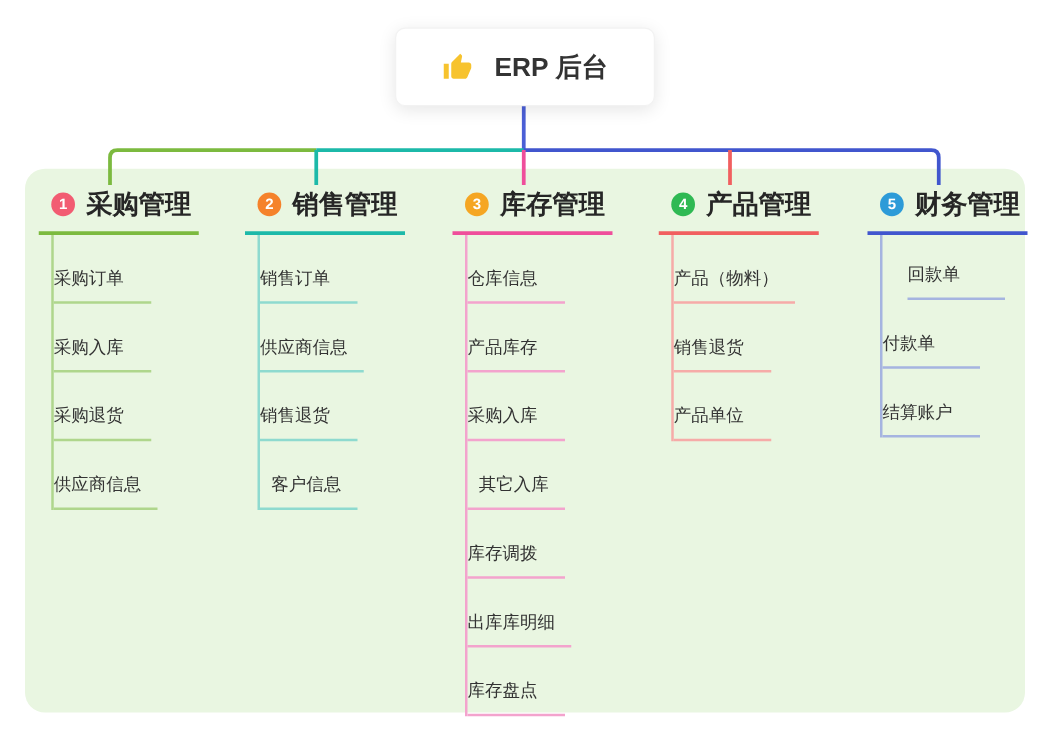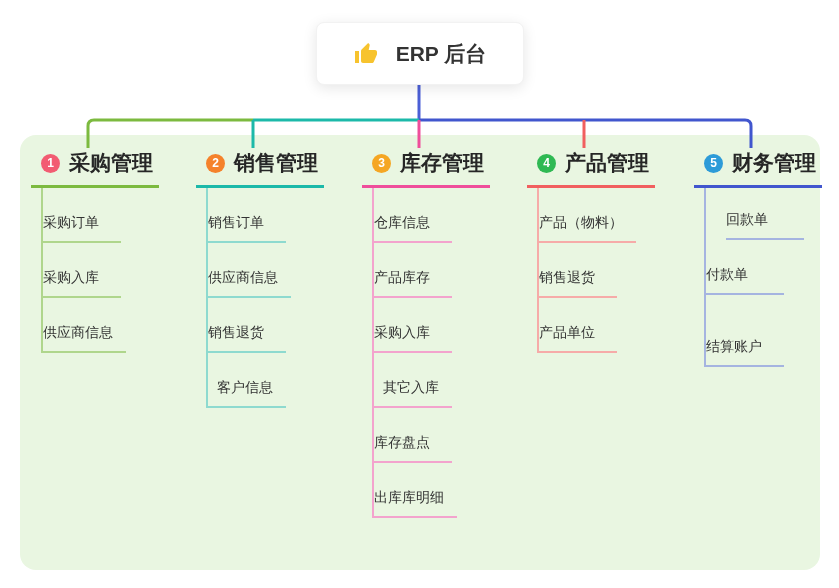--- a/index.html
+++ b/index.html
@@ -71,20 +71,23 @@
           <span class="badge" style="background: rgb(242, 92, 114);">1</span>
           <span class="branch-label">采购管理</span>
         </div>
         <div class="children" style="border-left-color: rgb(175, 214, 140);">
           <div class="child" style="height: 55px; border-bottom-color: rgb(175, 214, 140);">
             <span>采购订单</span>
           </div>
           <div class="child" style="height: 55px; border-bottom-color: rgb(175, 214, 140);">
             <span>采购入库</span>
           </div>
+          <div class="child" style="height: 55px; border-bottom-color: rgb(175, 214, 140);">
+            <span>采购退货</span>
+          </div>
           <div class="child" style="height: 55px; border-bottom-color: rgb(175, 214, 140); text-align: right;">
             <span>供应商信息</span>
           </div>
         </div>
       </div>
       <div class="branch" style="left: 196px; top: 143px;">
         <div class="branch-title" style="border-bottom-color: rgb(28, 185, 169);">
           <span class="badge" style="background: rgb(245, 130, 43);">2</span>
           <span class="branch-label">销售管理</span>
         </div>
@@ -115,24 +118,27 @@
           <div class="child" style="height: 55px; border-bottom-color: rgb(243, 163, 205);">
             <span>产品库存</span>
           </div>
           <div class="child" style="height: 55px; border-bottom-color: rgb(243, 163, 205);">
             <span>采购入库</span>
           </div>
           <div class="child" style="height: 55px; border-bottom-color: rgb(243, 163, 205); justify-content: flex-end;">
             <span>其它入库</span>
           </div>
           <div class="child" style="height: 55px; border-bottom-color: rgb(243, 163, 205);">
-            <span>库存盘点</span>
+            <span>库存调拨</span>
           </div>
           <div class="child" style="height: 55px; border-bottom-color: rgb(243, 163, 205);">
             <span>出库库明细</span>
+          </div>
+          <div class="child" style="height: 55px; border-bottom-color: rgb(243, 163, 205);">
+            <span>库存盘点</span>
           </div>
         </div>
       </div>
       <div class="branch" style="left: 527px; top: 143px;">
         <div class="branch-title" style="border-bottom-color: rgb(241, 95, 95);">
           <span class="badge" style="background: rgb(47, 185, 83);">4</span>
           <span class="branch-label">产品管理</span>
         </div>
         <div class="children" style="border-left-color: rgb(246, 171, 168);">
           <div class="child" style="height: 55px; border-bottom-color: rgb(246, 171, 168);">
@@ -151,19 +157,19 @@
           <span class="badge" style="background: rgb(45, 155, 216);">5</span>
           <span class="branch-label">财务管理</span>
         </div>
         <div class="children" style="border-left-color: rgb(165, 180, 224);">
           <div class="child" style="height: 52px; border-bottom-color: rgb(165, 180, 224); margin-left: 20px;">
             <span>回款单</span>
           </div>
           <div class="child" style="height: 55px; border-bottom-color: rgb(165, 180, 224);">
             <span>付款单</span>
           </div>
-          <div class="child" style="height: 72px; border-bottom-color: rgb(165, 180, 224);">
+          <div class="child" style="height: 55px; border-bottom-color: rgb(165, 180, 224);">
             <span>结算账户</span>
           </div>
         </div>
       </div>
     </div>
 </div>
 
 </body></html>

